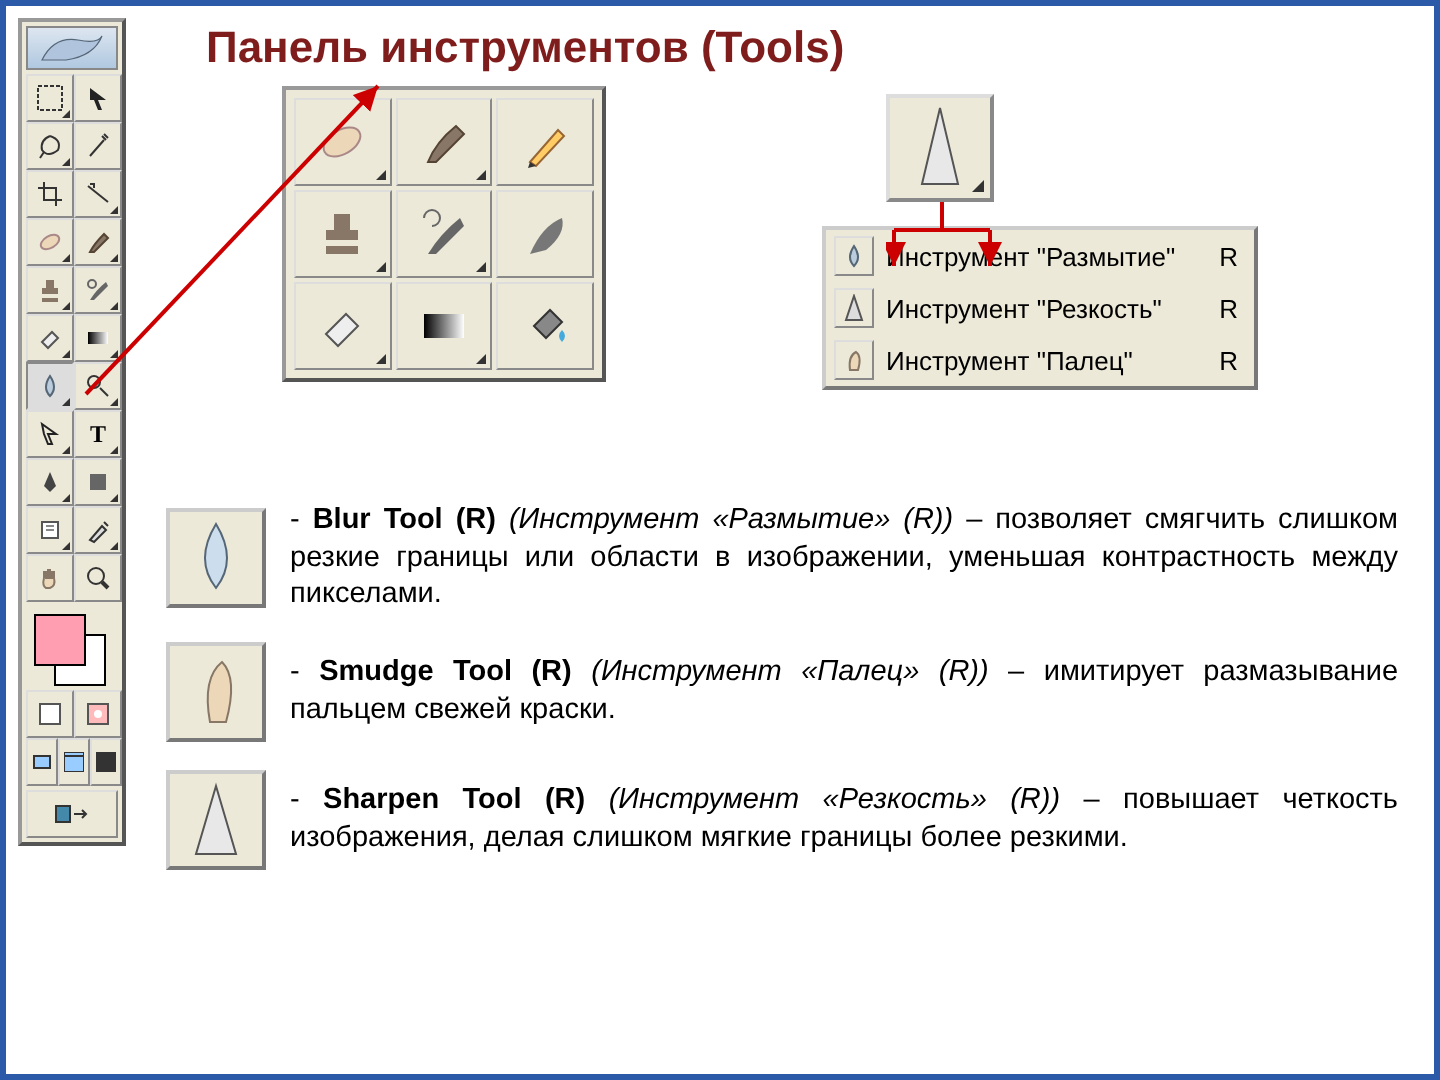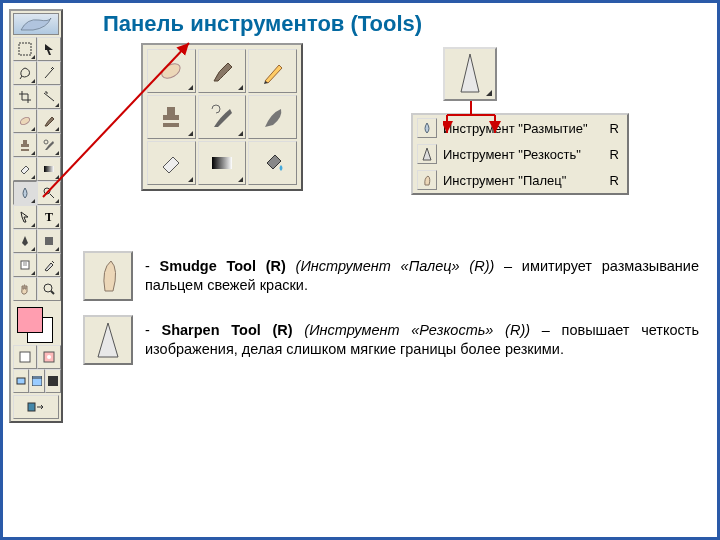--- a/index.html
+++ b/index.html
@@ -12,21 +12,21 @@
     font-family: Arial, sans-serif;
     position: relative;
     border: 3px solid #2a5aa8;
   }
   .title {
     position: absolute;
     top: 8px;
     left: 100px;
     font-size: 22px;
     font-weight: bold;
-    color: #0369a1;
+    color: #7f1d1d;
   }
   
   .tools-panel {
     position: absolute;
     top: 6px;
     left: 6px;
     width: 54px;
     background: #ece9d8;
     border: 2px solid #999;
     border-right-color: #555;
@@ -474,20 +474,28 @@
         <svg width="14" height="14">
           <path d="M5 12 Q4 5 8 3 Q11 5 9 12 Z" fill="#ecd7b8" stroke="#876"></path>
         </svg>
       </span>
     <span class="label">Инструмент "Палец"</span>
     <span class="key">R</span>
   </div>
 </div>
 
 <div class="descs">
+  <div class="desc-row">
+    <div class="desc-ico">
+        <svg width="30" height="38">
+          <path d="M15 2 Q26 20 15 34 Q4 20 15 2 Z" fill="#cde" stroke="#567"></path>
+        </svg>
+      </div>
+    <div class="desc-text">- <b>Blur Tool (R)</b> <i>(Инструмент «Размытие» (R))</i><span> – позволяет смягчить слишком резкие границы или области в изображении, уменьшая контрастность между пикселами.</span></div>
+  </div>
   <div class="desc-row">
     <div class="desc-ico">
         <svg width="30" height="38">
           <path d="M12 34 Q8 12 18 4 Q26 12 20 34 Z" fill="#ecd7b8" stroke="#876"></path>
         </svg>
       </div>
     <div class="desc-text">- <b>Smudge Tool (R)</b> <i>(Инструмент «Палец» (R))</i><span> – имитирует размазывание пальцем свежей краски.</span></div>
   </div>
   <div class="desc-row">
     <div class="desc-ico">

